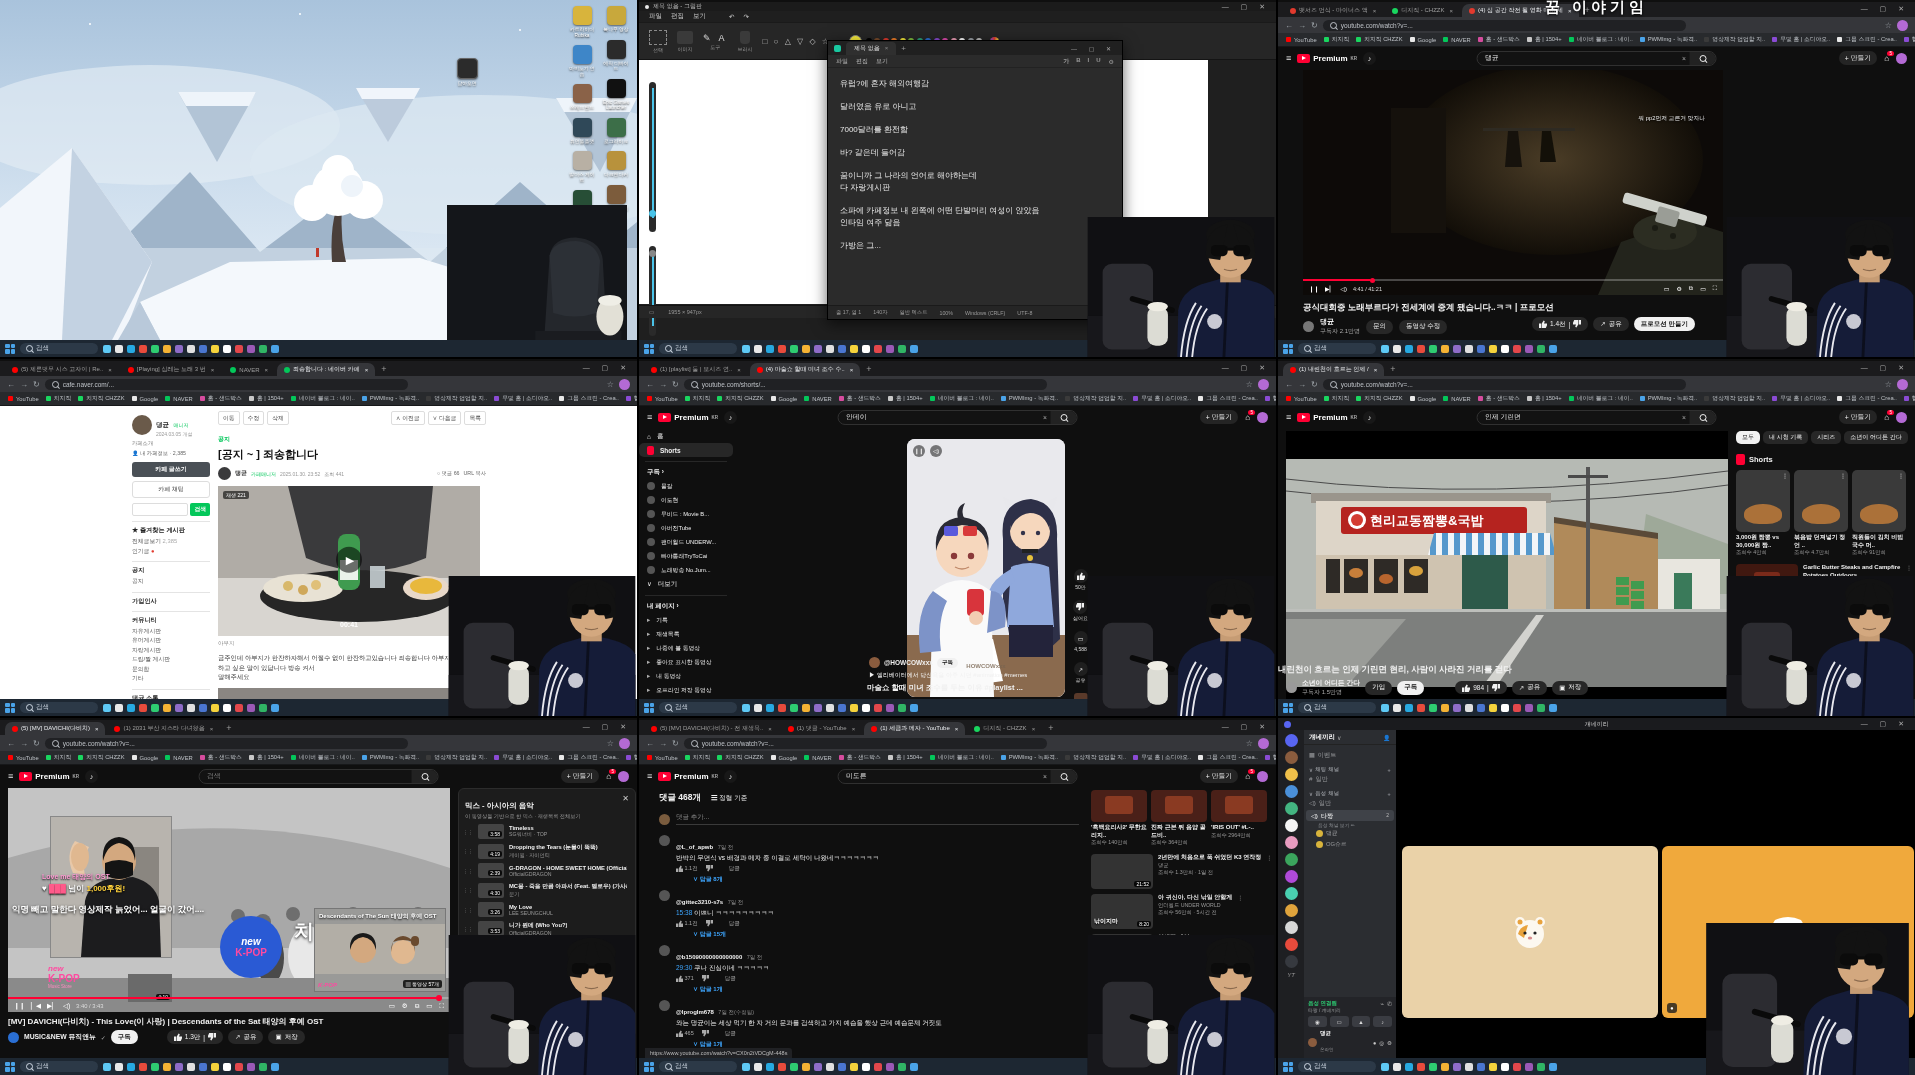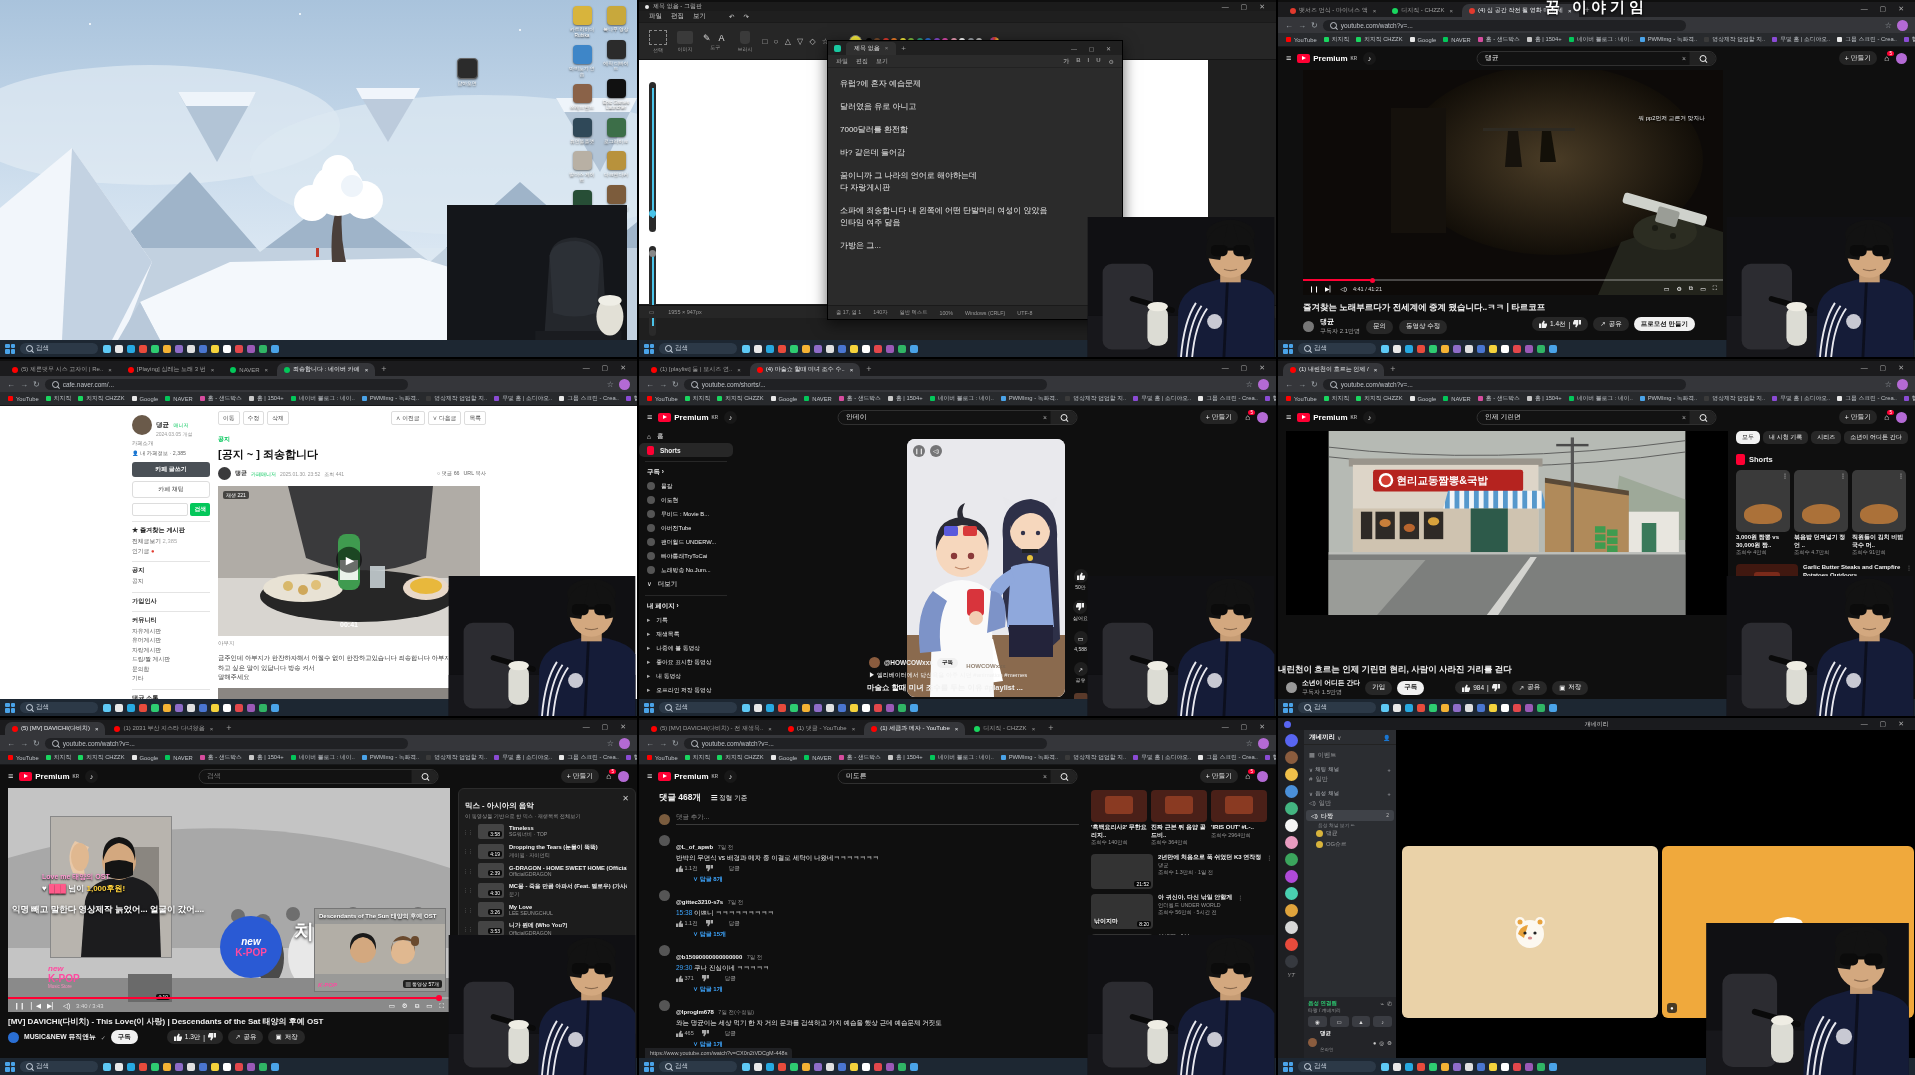--- a/index.html
+++ b/index.html
@@ -378,21 +378,21 @@
             <b>B</b>
             <b>I</b>
             <b>U</b>
           </span>
         <span style="color:#999">⚙</span>
       </div>
       <div style="padding:10px 12px;height:212px;overflow:hidden">
 
       <div class="np-para">
             <div>
-              <div class="np-line">유럽?에 혼자 예습문제</div>
+              <div class="np-line">유럽?에 혼자 해외여행감</div>
             </div>
           </div>
           <div class="np-para">
             <div>
               <div class="np-line">달러였음 유로 아니고</div>
             </div>
           </div>
           <div class="np-para">
             <div>
               <div class="np-line">7000달러를 환전함</div>
@@ -404,21 +404,21 @@
             </div>
           </div>
           <div class="np-para">
             <div>
               <div class="np-line">꿈이니까 그 나라의 언어로 해야하는데</div>
               <div class="np-line">다 자랑게시판</div>
             </div>
           </div>
           <div class="np-para">
             <div>
-              <div class="np-line">소파에 죄송합니다 내 왼쪽에 어떤 단발머리 여성이 앉았음</div>
+              <div class="np-line">소파에 카페정보 내 왼쪽에 어떤 단발머리 여성이 앉았음</div>
               <div class="np-line">인타임 여주 닮음</div>
             </div>
           </div>
           <div class="np-para">
             <div>
               <div class="np-line">가방은 그...</div>
             </div>
           </div>
         </div>
       <div style="position:absolute;left:0;right:0;bottom:0;height:13px;background:#252525;border-top:1px solid #1a1a1a;display:flex;align-items:center;gap:12px;padding:0 8px;font-size:5.3px;color:#9a9a9a">
@@ -610,21 +610,21 @@
           <span style="font-size:5.5px;color:#ddd">4:41 / 41:21</span>
         </div>
         <div class="abs" style="right:6px;bottom:3px;display:flex;gap:7px;color:#fff;font-size:6px">
           <span>▭</span>
             <span>⚙</span>
             <span>⧉</span>
             <span>▭</span>
             <span>⛶</span>
         </div>
       </div>
-      <div class="abs vtitle" style="left:25px;top:300px;width:430px">즐겨찾는 노래부르다가 전세계에 중계 됐습니다..ㅋㅋ | 타르코프</div>
+      <div class="abs vtitle" style="left:25px;top:300px;width:430px">공식대회중 노래부르다가 전세계에 중계 됐습니다..ㅋㅋ | 프로모션</div>
       <div class="abs" style="left:25px;top:315px;display:flex;align-items:center;gap:6px">
         <span class="uav" style="background:#777"></span>
         <span style="display:flex;flex-direction:column">
           <b style="font-size:7px;color:#f1f1f1">댕균</b>
           <span class="meta">구독자 2.1만명</span>
         </span>
         <span class="pill">문의</span>
         <span class="pill">동영상 수정</span>
         <span style="flex:1"></span>
       </div>
@@ -1294,21 +1294,21 @@
               <span class="mag"></span>
             </span>
           </span>
         <span class="micbtn">♪</span>
         <span class="ytright">
           <span class="mkpill">+ <span>만들기</span></span>
           <span class="bell">⌂<b>5</b></span>
           <span class="uav"></span>
         </span>
       </div>
-      <div class="abs" style="left:8px;top:70px;width:442px;height:184px;background:#000">
+      <div class="abs" style="left:8px;top:70px;width:442px;height:284px;background:#000">
         <svg viewBox="0 0 442 228" style="width:100%;height:100%">
           <defs>
             <pattern id="aw" width="12" height="20" patternUnits="userSpaceOnUse">
                 <rect width="6" height="20" fill="#5598cc"></rect>
                 <rect x="6" width="6" height="20" fill="#f2f5f8"></rect>
               </pattern>
           </defs>
           <rect width="442" height="228" fill="#b6bab4"></rect>
           <path d="M360 55 L442 85 L442 135 L350 135 Z" fill="#8a9a84" opacity=".55"></path>
           <path d="M0 20 Q200 44 442 12" stroke="#4a4a4a" fill="none" stroke-width="1"></path>

